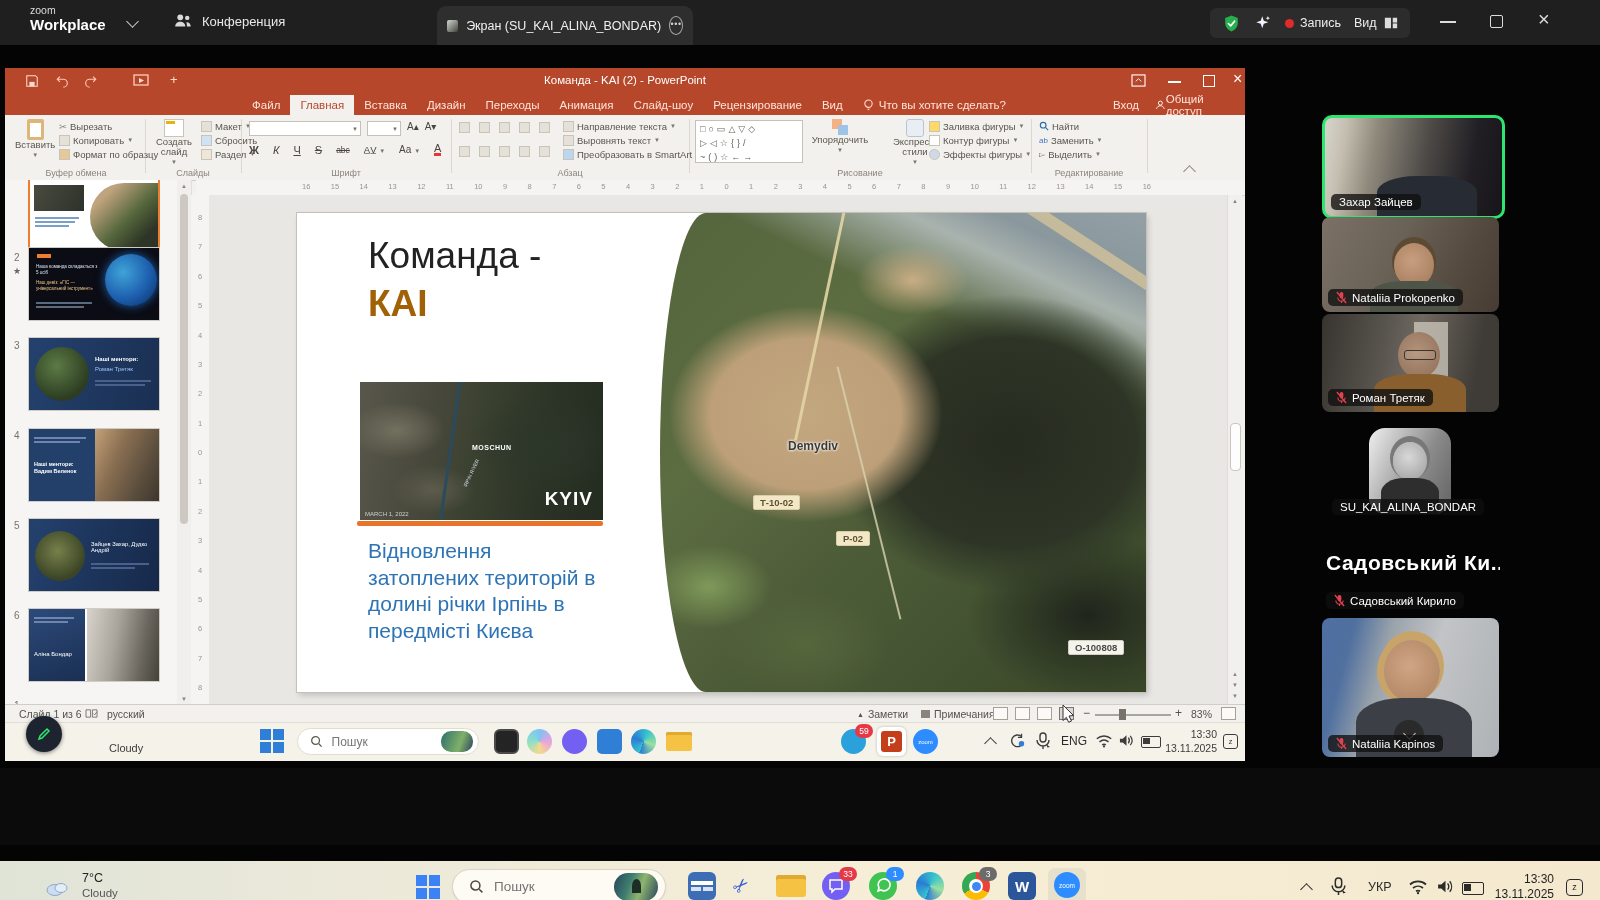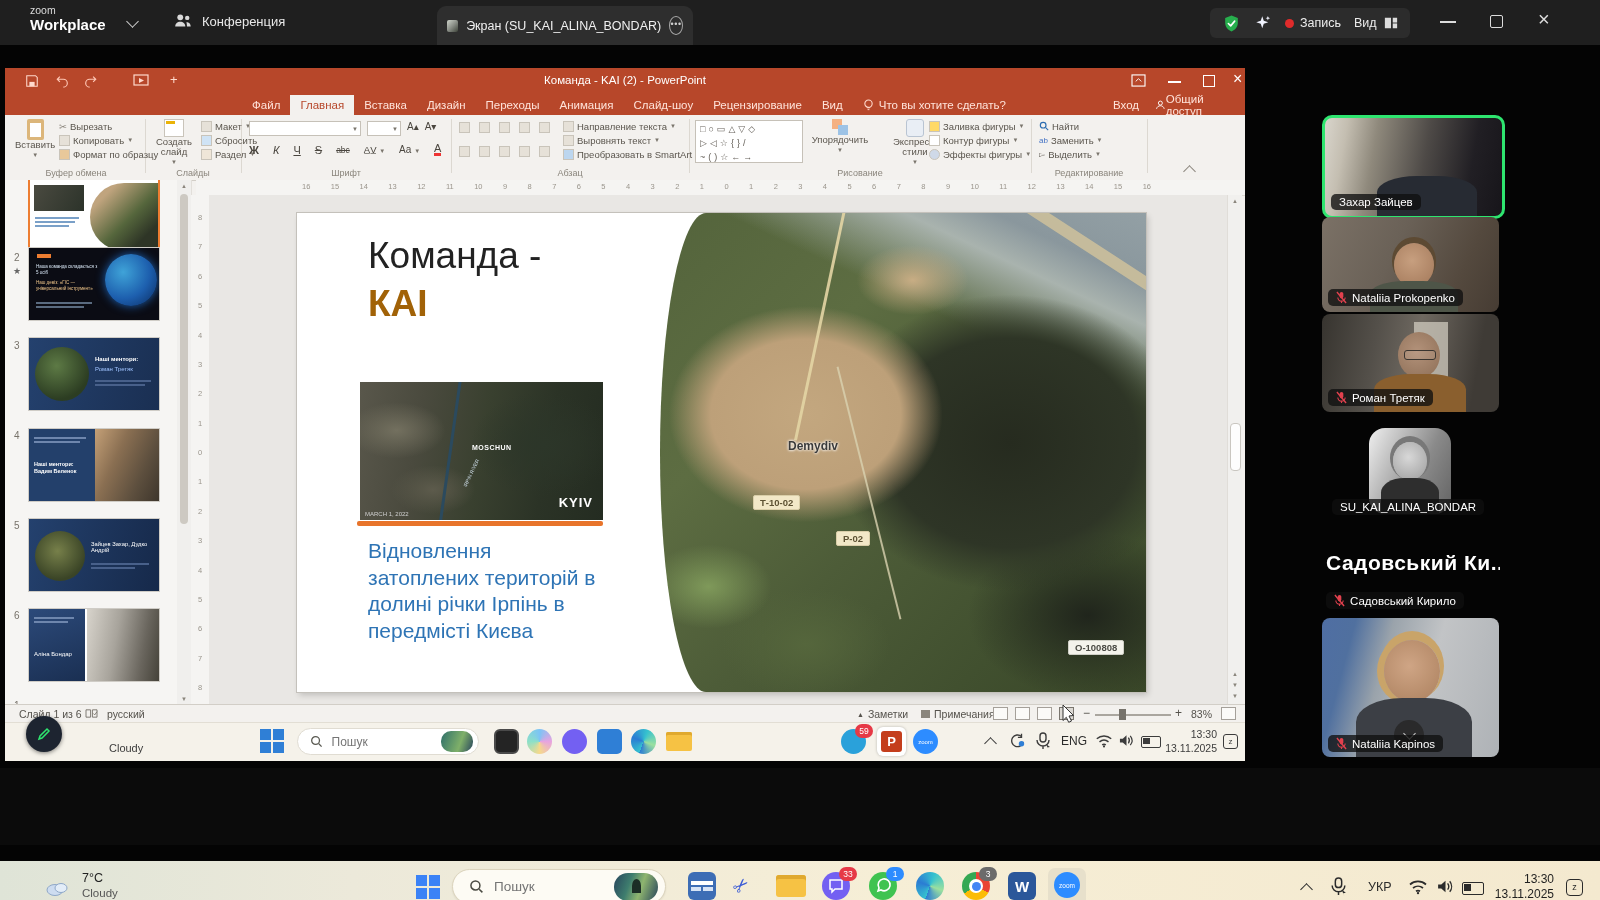--- a/index.html
+++ b/index.html
@@ -488,21 +488,21 @@
         <div class="a" style="left:71px;top:70px;font-size:37px;font-weight:bold;color:#a16207;">КАІ</div>
 
         <div class="a" style="left:63px;top:169px;width:243px;height:138px;overflow:hidden;background:
              radial-gradient(ellipse 70px 40px at 15% 35%, #73705f 0%, rgba(115,112,95,0) 70%),
              radial-gradient(ellipse 60px 35px at 30% 78%, #5d5b4c 0%, rgba(93,91,76,0) 70%),
              radial-gradient(ellipse 95px 70px at 75% 45%, #2c3629 0%, rgba(44,54,41,0) 75%),
              linear-gradient(100deg,#59574b 0%,#4a4a3e 25%,#39402f 50%,#2b3326 75%,#242c21 100%);">
           <div class="a" style="left:88px;top:-10px;width:3px;height:170px;background:#2b4a5e;transform:rotate(8deg);"></div>
           <div class="a" style="left:112px;top:62px;font-size:7px;font-weight:bold;color:#fff;letter-spacing:.5px;">MOSCHUN</div>
           <div class="a" style="left:96px;top:88px;font-size:5px;color:#cddcе8;color:#cddce8;transform:rotate(-65deg);">IRPIN RIVER</div>
-          <div class="a" style="right:10px;bottom:10px;font-size:13px;font-weight:bold;color:#fff;letter-spacing:1px;">KYIV</div>
+          <div class="a" style="right:10px;bottom:10px;font-size:19px;font-weight:bold;color:#fff;letter-spacing:1px;">KYIV</div>
           <div class="a" style="left:5px;bottom:3px;font-size:6px;color:#cfcfcf;">MARCH 1, 2022</div>
         </div>
         <div class="a" style="left:60px;top:308px;width:246px;height:5px;background:#E8742B;border-radius:2px;"></div>
 
         <div class="a" style="left:71px;top:325px;width:232px;font-size:21px;line-height:26.5px;color:#2E74B5;">Відновлення затоплених територій в долині річки Ірпінь в передмісті Києва</div>
 
         <div class="a" style="left:363px;top:0;width:486px;height:479px;border-top-left-radius:46px 240px;border-bottom-left-radius:46px 239px;overflow:hidden;background:
              radial-gradient(ellipse 90px 60px at 10% 78%, #7f995a 0%, rgba(127,153,90,0) 70%),
              radial-gradient(ellipse 120px 80px at 30% 90%, #55663c 0%, rgba(85,102,60,0) 70%),
              radial-gradient(ellipse 80px 50px at 52% 14%, #c8ad84 0%, rgba(200,173,132,0) 70%),

